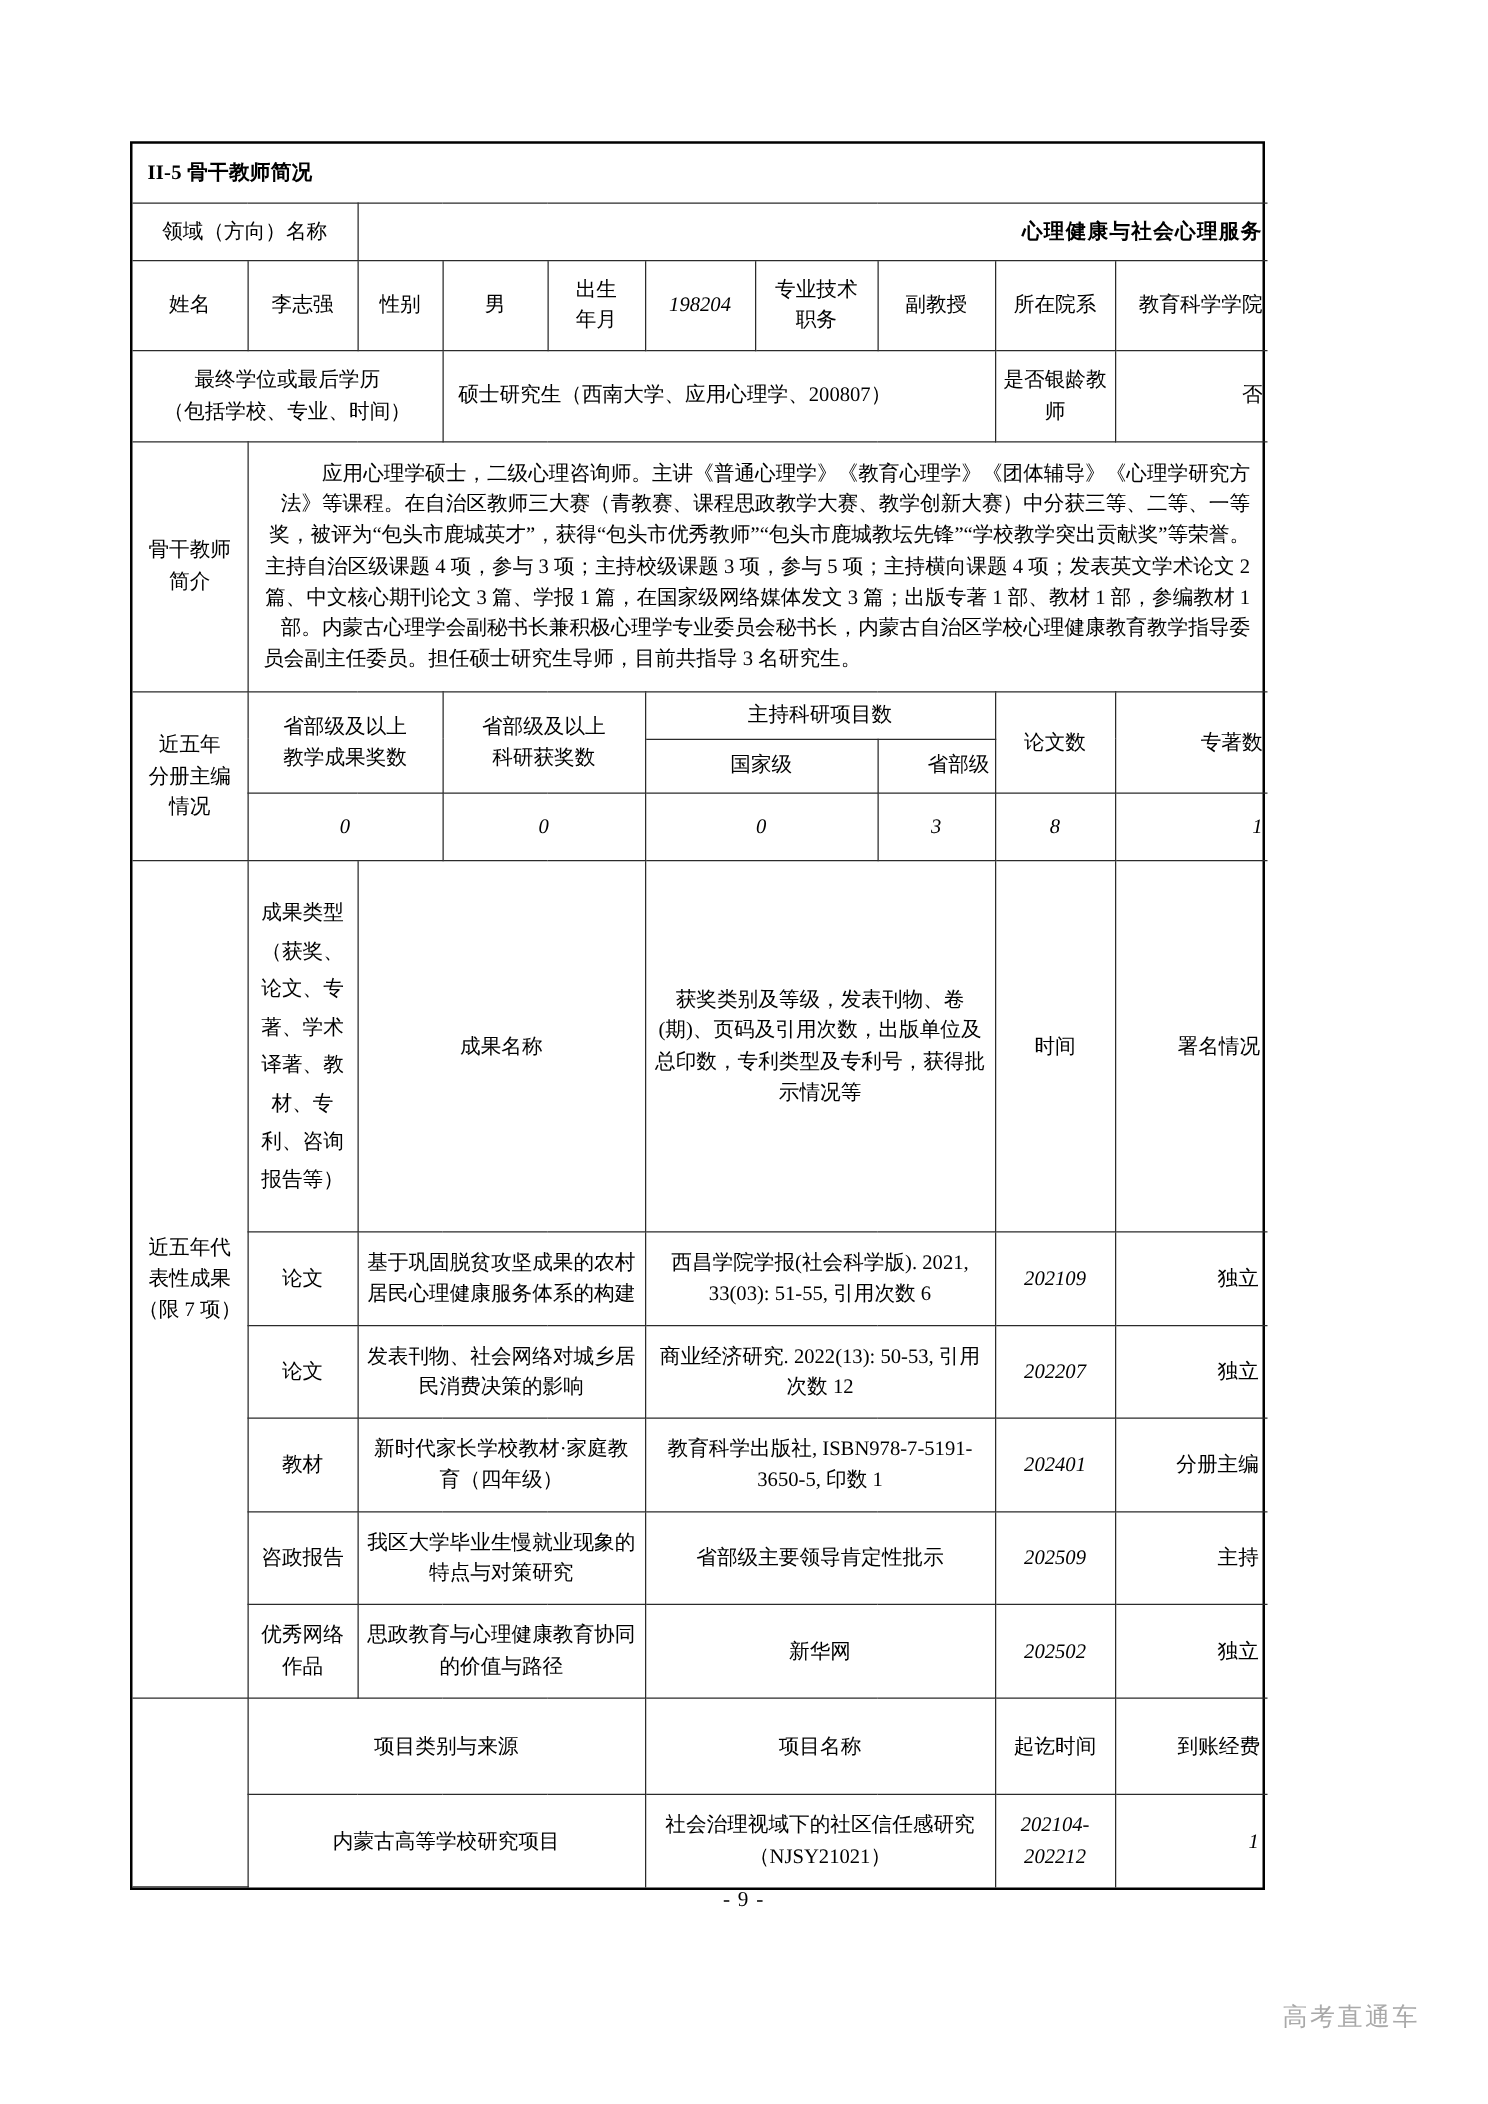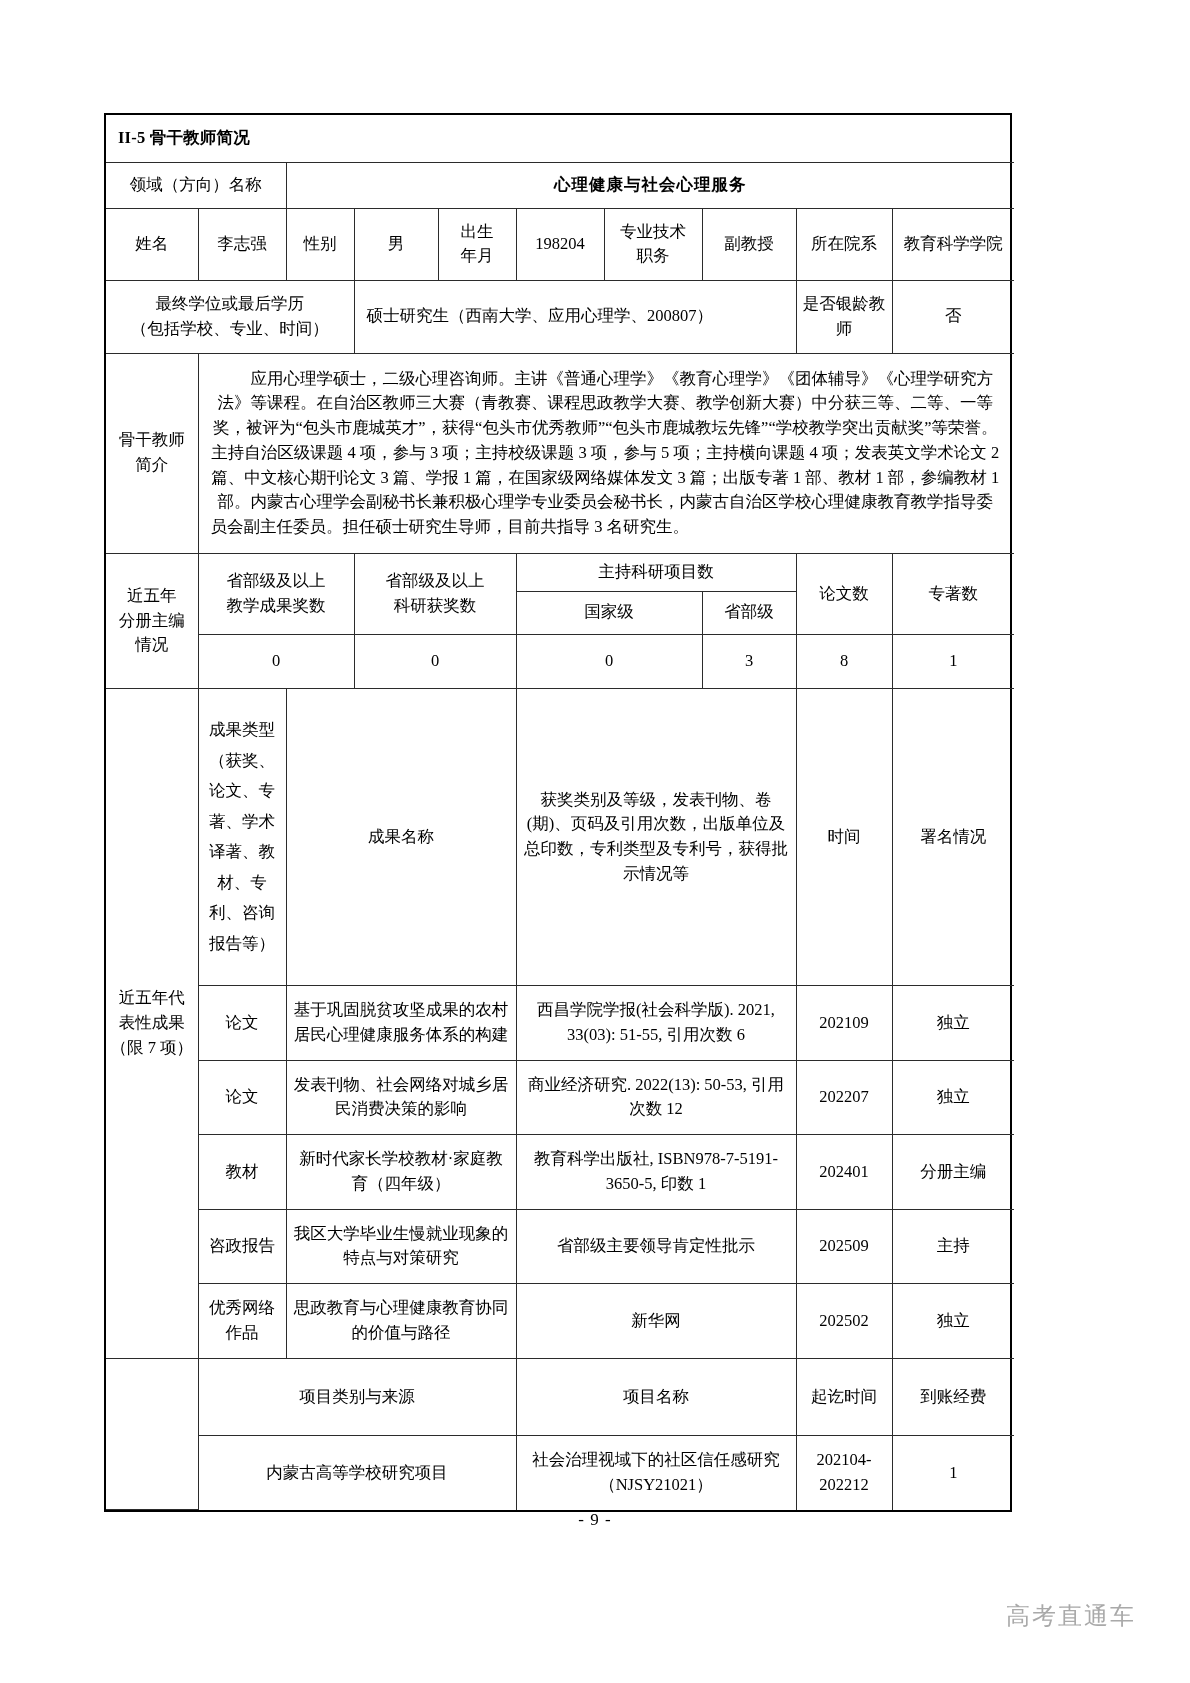--- a/index.html
+++ b/index.html
@@ -44,21 +44,21 @@
     padding: 3px 4px;
     vertical-align: middle;
     text-align: center;
     font-size: 16.5px;
     line-height: 1.5;
     font-family: "Liberation Serif", "DejaVu Serif", serif;
   }
   table.grid > tbody > tr:first-child > td { border-top: none; }
   table.grid > tbody > tr:last-child > td { border-bottom: none; }
   table.grid > tbody > tr > td:first-child { border-left: none; }
-  table.grid > tbody > tr > td:last-child { border-right: none; }
+  table.grid > tbody > tr > td:last-child { border-right: none; text-align: right; }
 
   .sec-title {
     text-align: left !important;
     font-weight: bold;
     font-size: 19px;
     padding: 11px 10px 11px 12px !important;
     letter-spacing: 0.2px;
   }
 
   .field-title {
@@ -93,20 +93,21 @@
     text-indent: 2em;
   }
 
   .stat-label {
     font-size: 17px;
     line-height: 1.7;
   }
   .num {
     font-size: 19px;
     font-family: "Liberation Serif", "DejaVu Serif", serif;
+    font-style: italic;
   }
 
   .ach-head {
     font-size: 16.5px;
     line-height: 1.75;
     padding: 26px 6px !important;
   }
   .ach-cell {
     font-size: 16.5px;
     line-height: 1.75;
@@ -127,21 +128,21 @@
     text-align: center;
     font-size: 17px;
     font-family: "Liberation Serif", "DejaVu Serif", serif;
     letter-spacing: 1px;
   }
 
   .watermark {
     position: absolute;
     right: 54px;
     top: 1600px;
-    font-size: 24px;
+    font-size: 20px;
     color: #a9a9a9;
     letter-spacing: 2px;
     font-family: "Liberation Sans", "DejaVu Sans", sans-serif;
   }
 </style>
 </head>
 <body>
 
 <div id="page">
 

